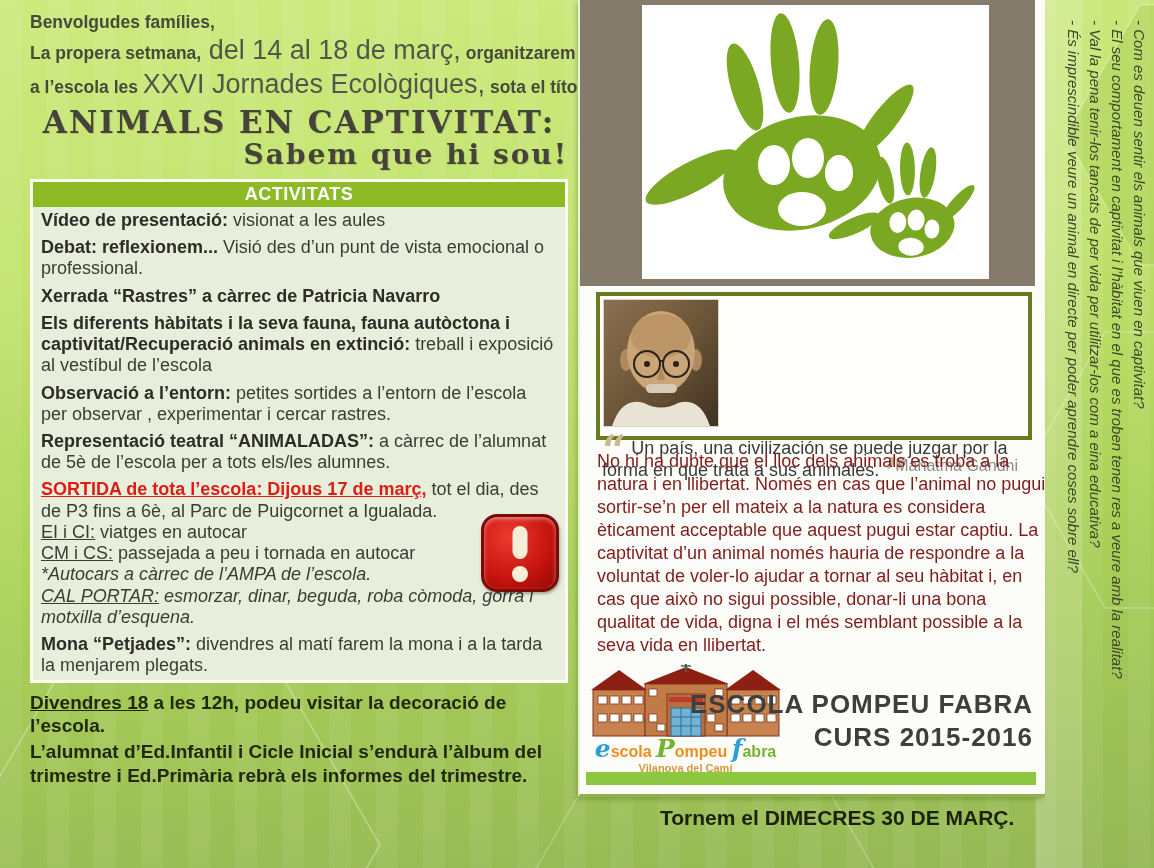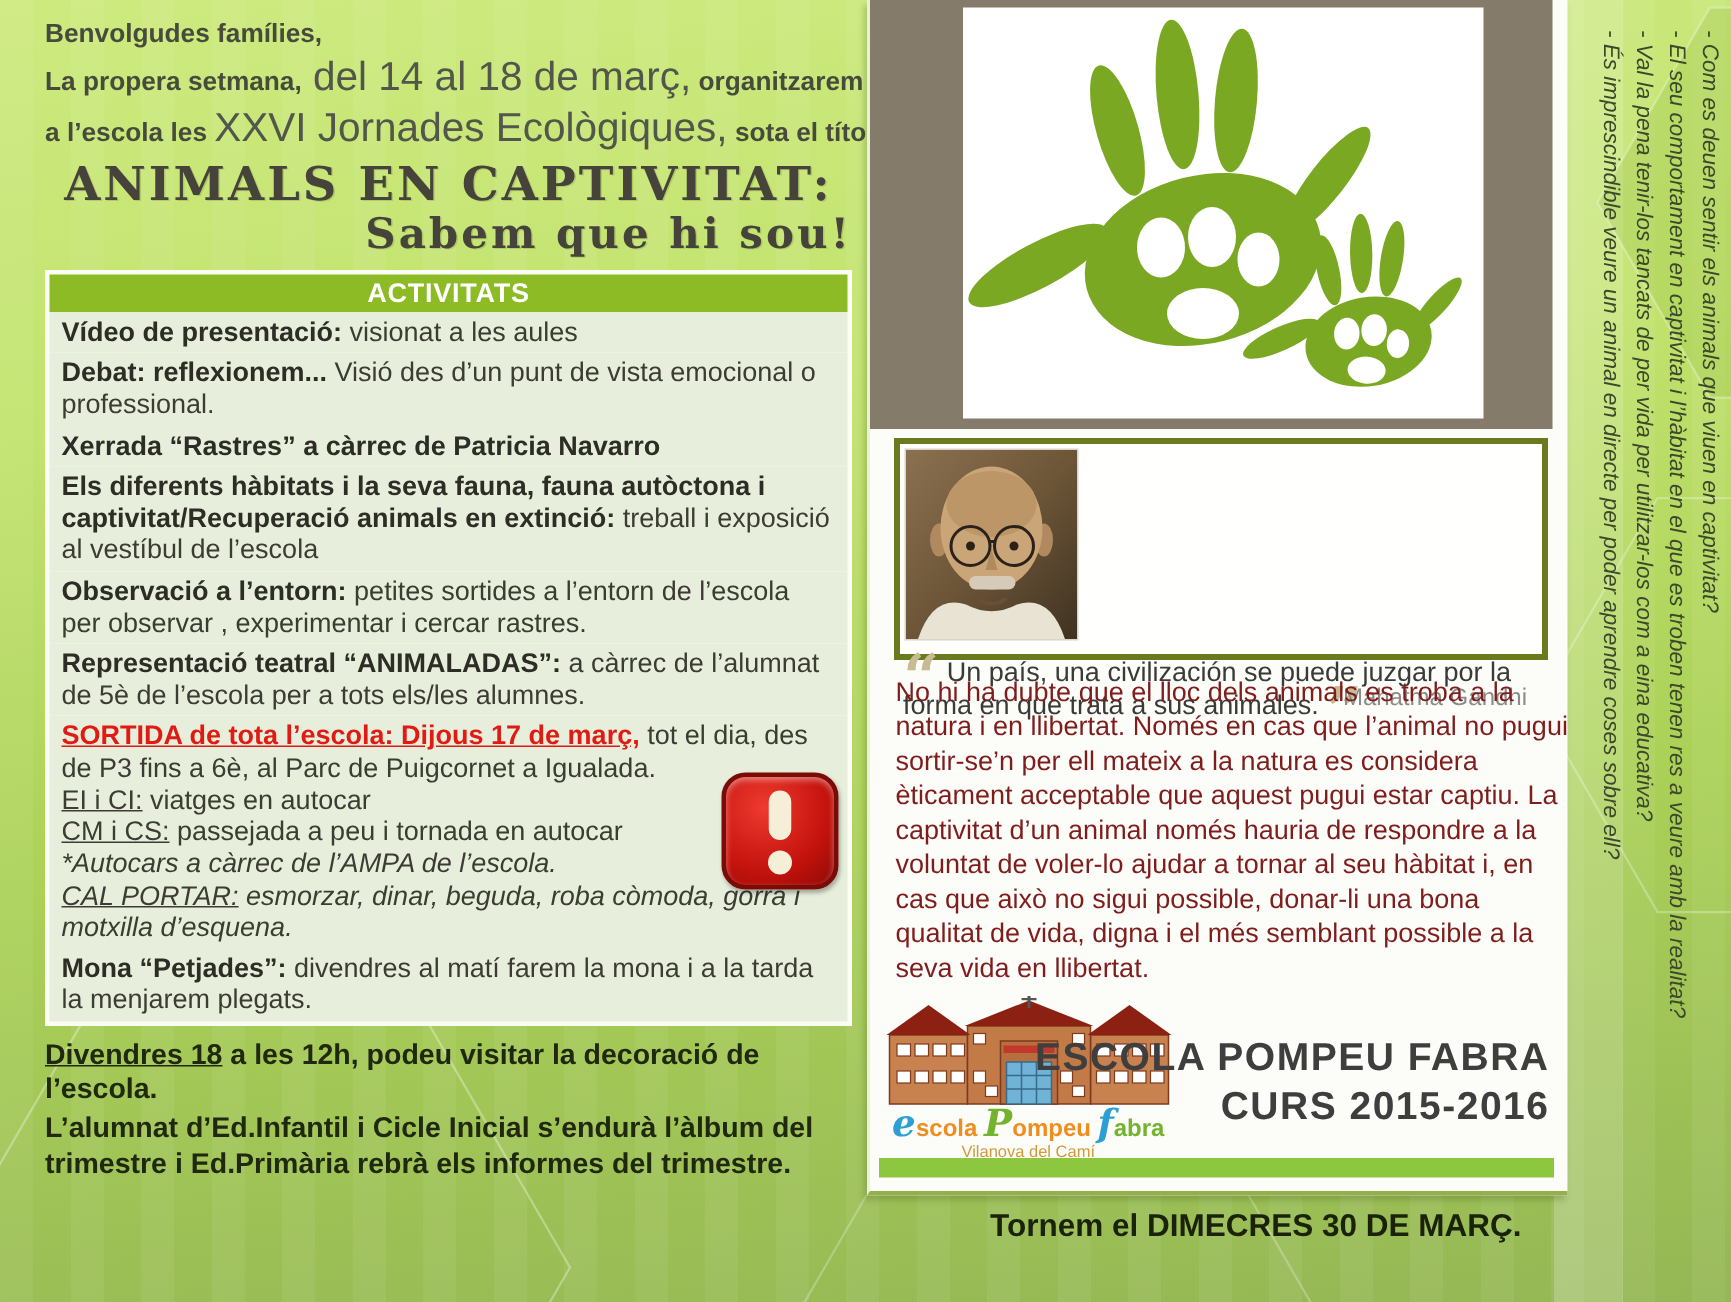--- a/index.html
+++ b/index.html
@@ -59,21 +59,21 @@
   .q-author{position:absolute;right:10px;bottom:6px;color:#8b8b89;font-size:16px;}
 
   .para{position:absolute;left:17px;top:450px;width:450px;font-size:18px;line-height:1.28;color:#7f1d1d;}
 
   .logo{position:absolute;left:8px;top:664px;width:195px;height:112px;text-align:center;}
   .logo svg{display:block;margin:0 auto;}
   .logo-text{line-height:1;margin-top:-2px;white-space:nowrap;}
   .lg-big{font-family:"DejaVu Serif",serif;font-style:italic;font-weight:bold;font-size:25px;}
   .lg-sm{font-size:16px;font-weight:bold;}
   .lg-blue{color:#2e9fd4;} .lg-orange{color:#ef8d1e;} .lg-green{color:#74b32e;}
-  .logo-sub{font-size:11px;color:#cf9b3a;margin-top:1px;font-weight:normal;}
+  .logo-sub{font-size:11px;color:#cf9b3a;margin-top:1px;font-weight:bold;}
   .school-title{position:absolute;right:12px;top:688px;text-align:right;font-weight:bold;font-size:26px;
     letter-spacing:1px;color:#3e3e3e;line-height:1.25;}
   .green-bar{position:absolute;left:6px;top:772px;width:450px;height:13px;background:#8dc63f;}
 
   .footer-note{position:absolute;left:660px;top:806px;width:420px;text-align:left;
     font-size:21px;font-weight:bold;color:#1a220a;}
 
   
   .questions{position:absolute;top:20px;right:4px;height:840px;writing-mode:vertical-lr;
     font-style:italic;font-size:15px;color:#3d472a;line-height:22px;}

